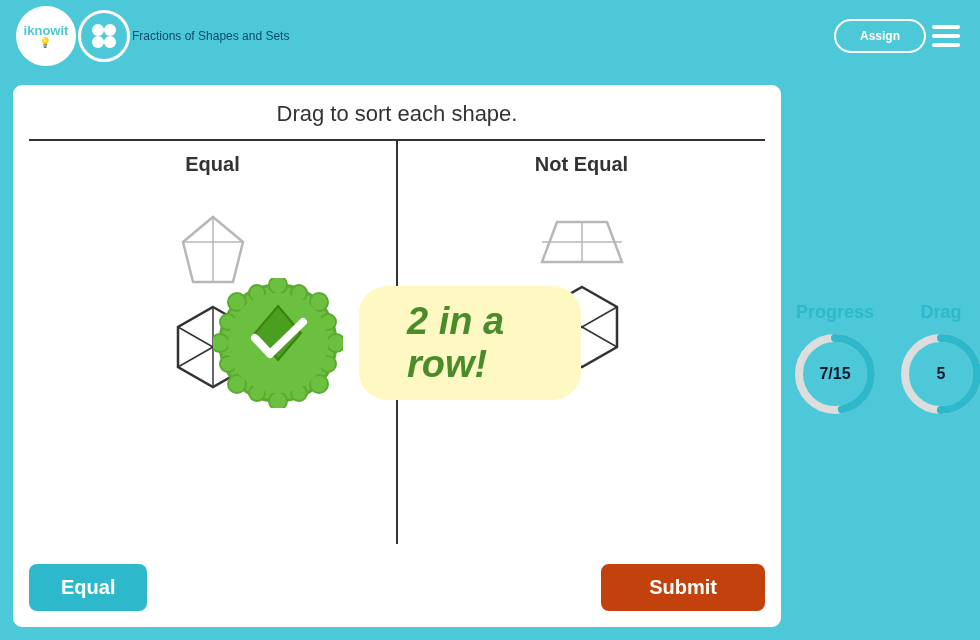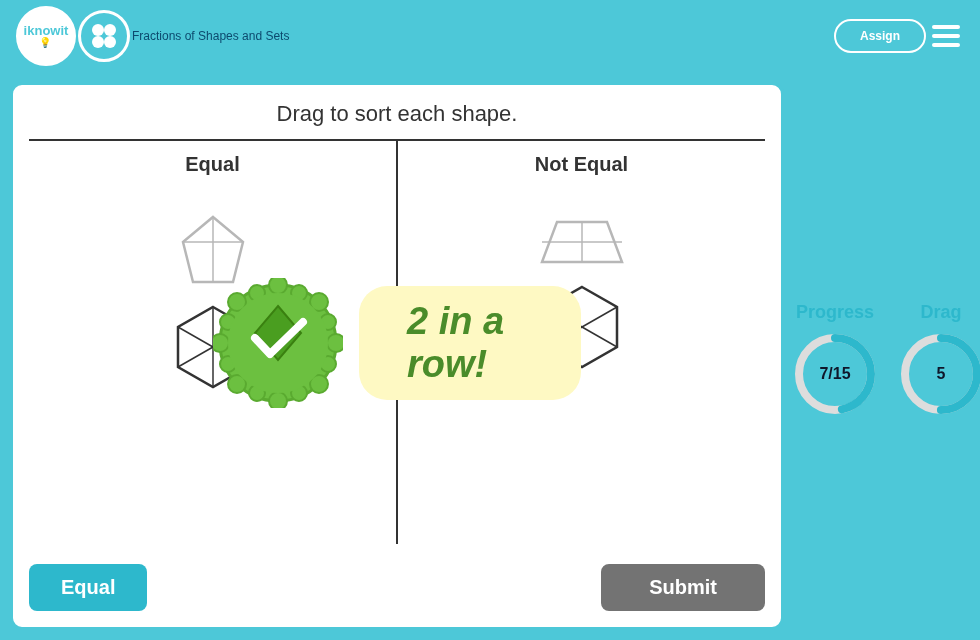--- a/index.html
+++ b/index.html
@@ -177,21 +177,21 @@
       background: #2db8cc;
       color: white;
       font-size: 20px;
       font-weight: bold;
       border: none;
       border-radius: 8px;
       padding: 12px 32px;
       cursor: pointer;
     }
     .submit-btn {
-      background: #737373;
+      background: #c2410c;
       color: white;
       font-size: 20px;
       font-weight: bold;
       border: none;
       border-radius: 8px;
       padding: 12px 48px;
       cursor: pointer;
     }
 
     

